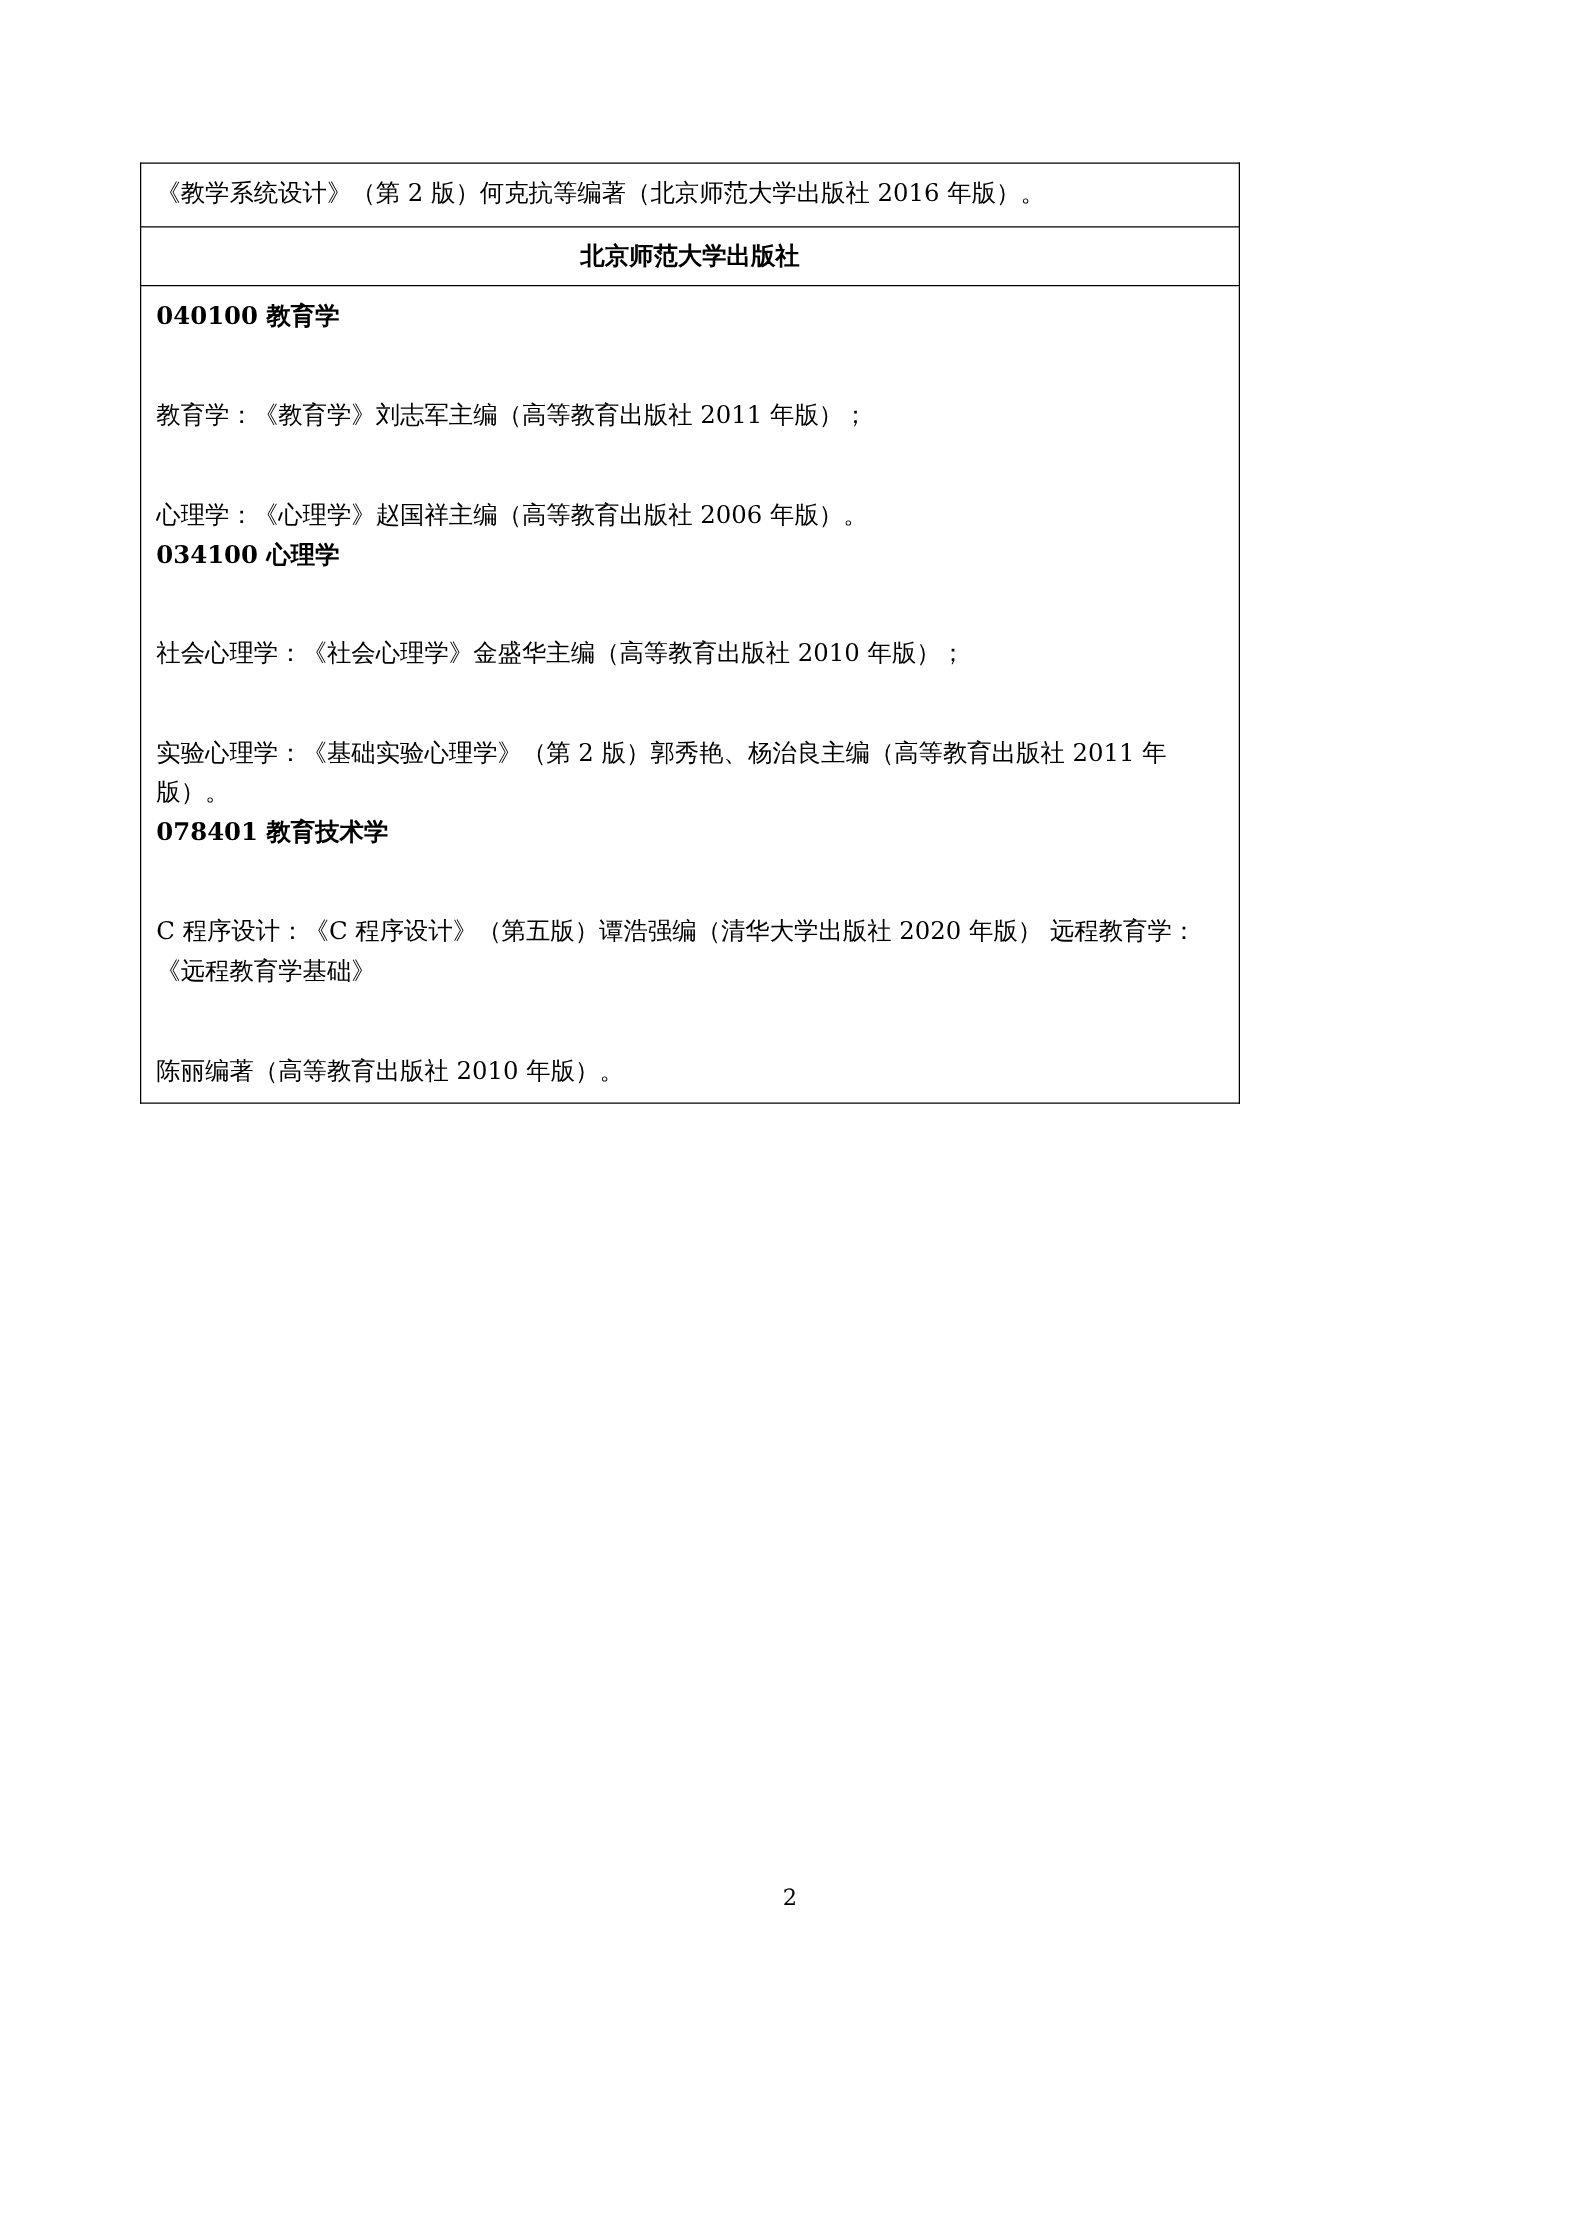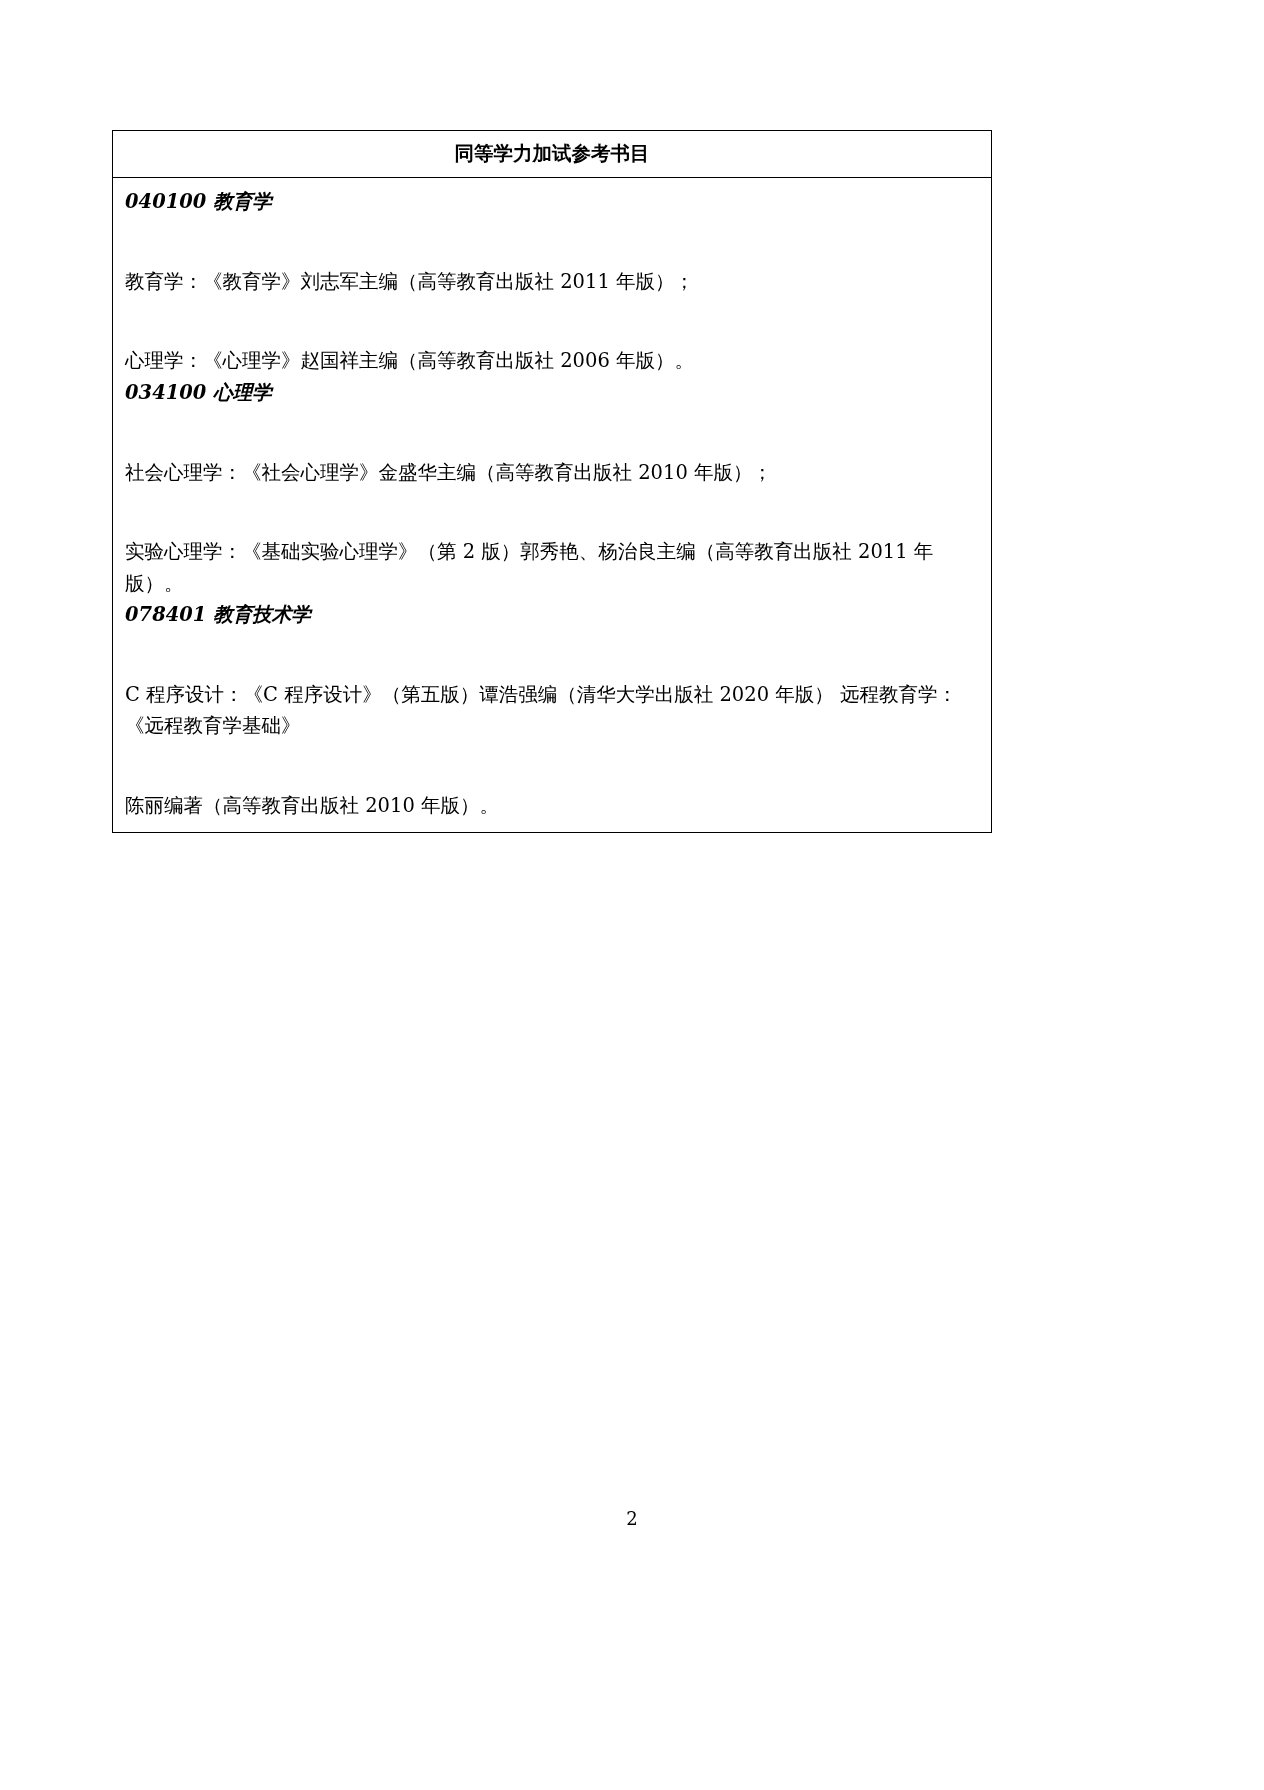--- a/index.html
+++ b/index.html
@@ -48,21 +48,20 @@
     text-align: center;
     font-weight: bold;
     font-size: 19.5px;
     line-height: 1.6;
     padding: 7px 0 8px 0;
   }
   .subject-title {
     font-weight: bold;
     font-size: 19.5px;
     line-height: 1.62;
-    font-style: italic;
   }
   .body-line {
     font-size: 19.5px;
     line-height: 1.62;
     margin-top: 48px;
   }
   .page-number {
     position: absolute;
     left: 0;
     top: 1508px;
@@ -74,21 +73,28 @@
 </style>
 </head>
 <body>
 
 <div class="page">
 
   <table class="doc-table">
     <tbody>
       <tr>
         <td>
-          <div class="header-cell">同等学力加试参考书目</div>
+          <div class="cell-pad">
+            <div class="row-line">《教学系统设计》（第 2 版）何克抗等编著（北京师范大学出版社 2016 年版）。</div>
+          </div>
+        </td>
+      </tr>
+      <tr>
+        <td>
+          <div class="header-cell">北京师范大学出版社</div>
         </td>
       </tr>
       <tr>
         <td>
           <div class="cell-pad">
             <div class="subject-title">040100 教育学</div>
             <div class="body-line">教育学：《教育学》刘志军主编（高等教育出版社 2011 年版）；</div>
             <div class="body-line">心理学：《心理学》赵国祥主编（高等教育出版社 2006 年版）。</div>
 
             <div class="subject-title">034100 心理学</div>

